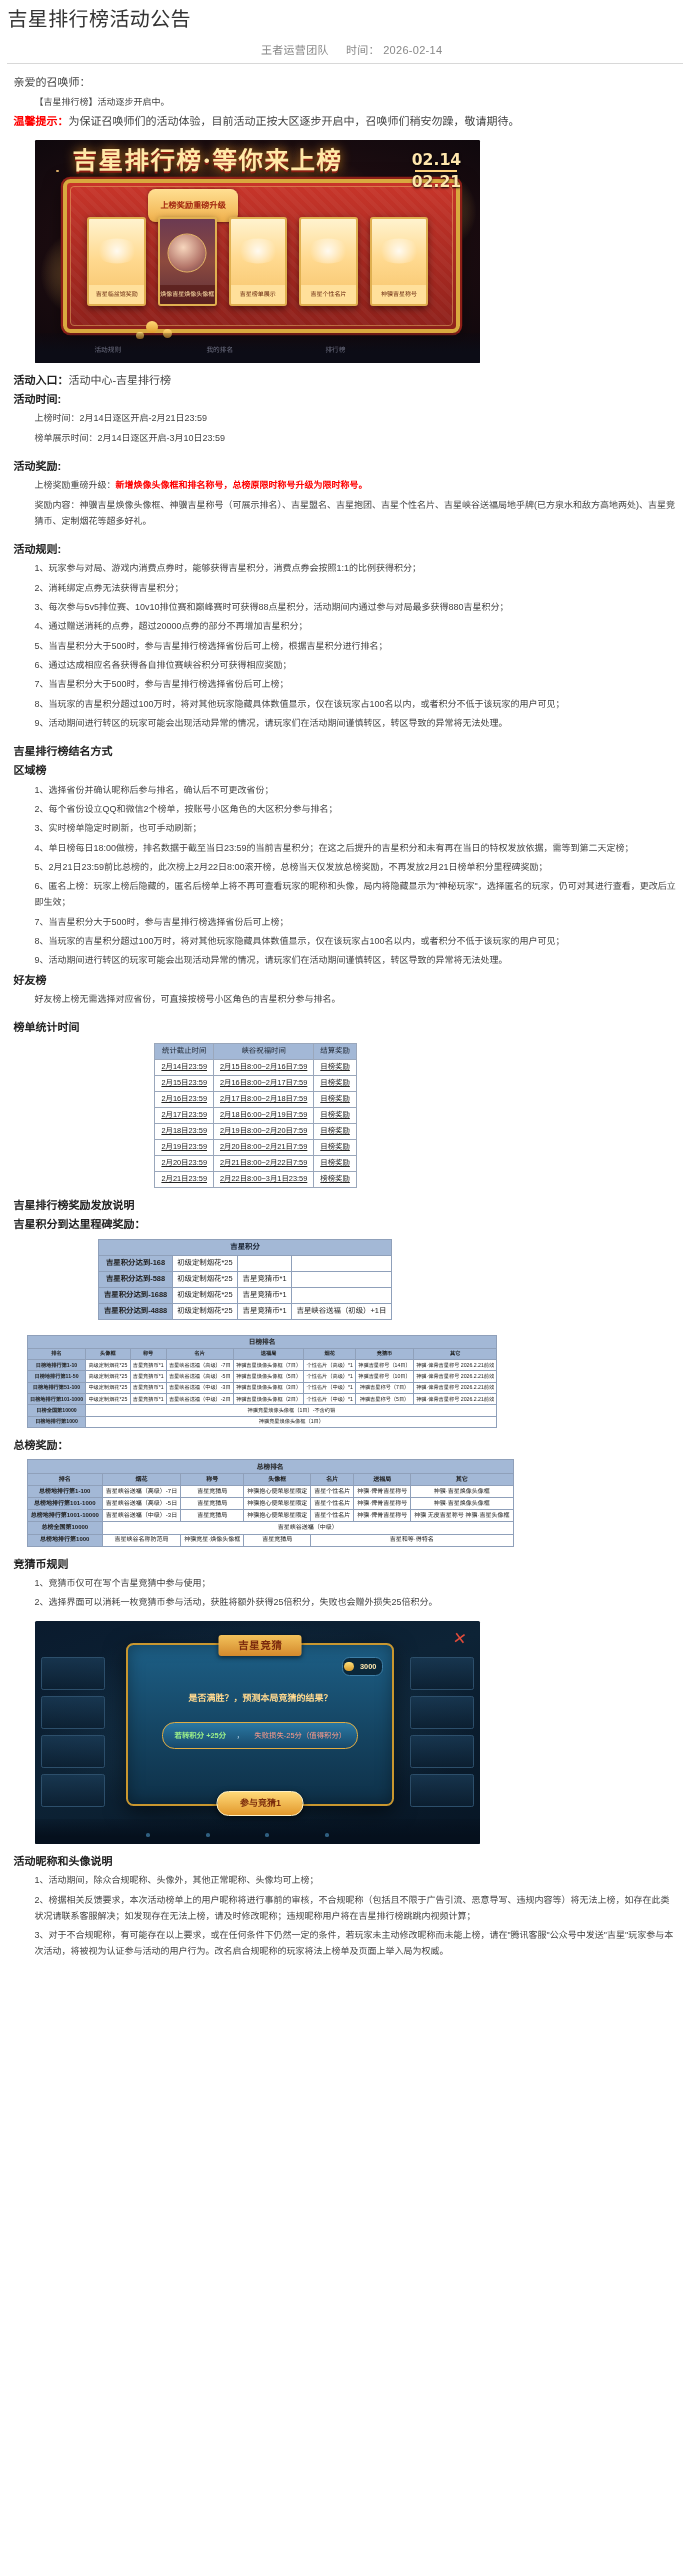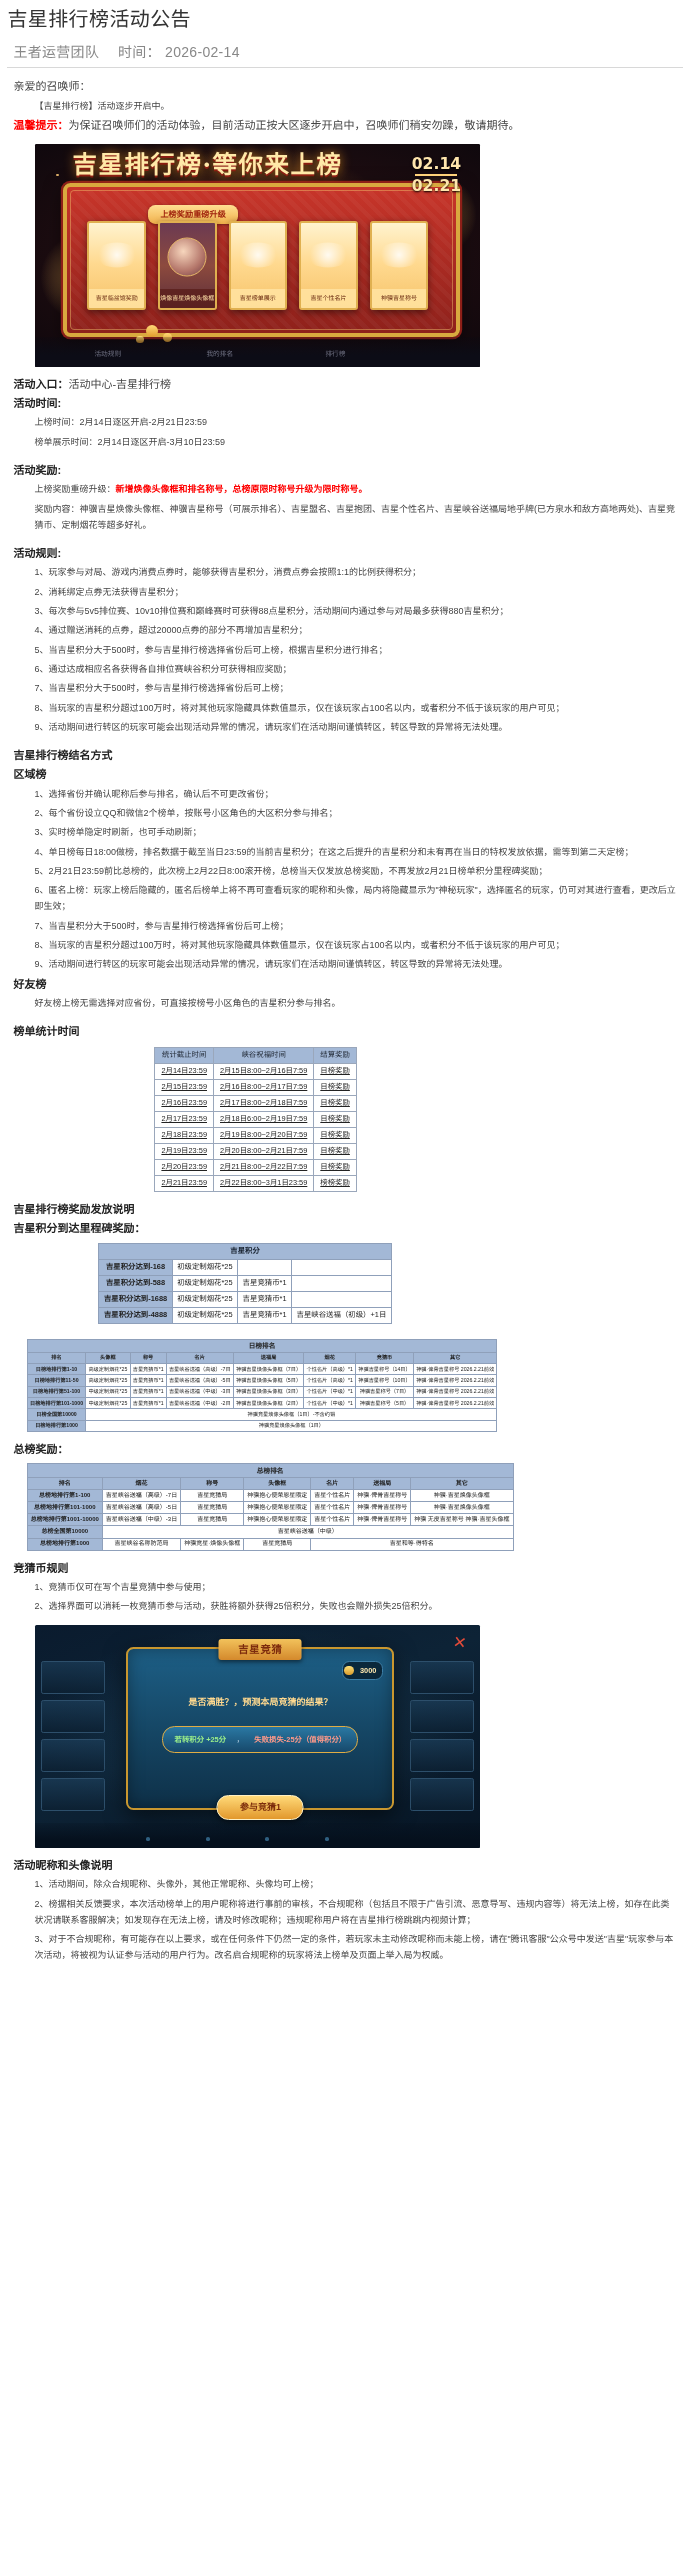--- a/index.html
+++ b/index.html
@@ -16,24 +16,25 @@
   
   .doc-title{
     font-size:20px;
     font-weight:400;
     color:#333;
     margin:7.4px 0 0 7.4px;
     letter-spacing:0.4px;
     line-height:1.25;
   }
   .meta-line{
-    font-size:14px;
+    font-size:11px;
     color:#888;
     margin:9px 0 6px 13.4px;
     letter-spacing:0.3px;
+    text-align:center;
   }
   .meta-line .meta-sep{display:inline-block;width:10.4px;}
   .hr{
     height:0.7px;
     background:#d8d8d8;
     margin:0 7.4px 0 7.4px;
     border:0;
   }
 
   
@@ -81,22 +82,22 @@
     position:absolute;left:37px;top:13.4px;width:282px;height:39px;z-index:6;
     font-size:24.5px;font-weight:bold;color:#ffe9a8;
     font-family:"DejaVu Serif","Liberation Serif",serif;
     letter-spacing:1.5px;
     text-shadow:0 1.5px 0 #8c1d12, 0 0 10.4px rgba(255,160,40,.8), 1.5px 2.2px 3.7px rgba(0,0,0,.6);
     white-space:nowrap;
   }
   .bn-sub{
     position:absolute;left:113px;top:49px;z-index:7;
     background:linear-gradient(180deg,#ffdf92,#f0b04b);
-    color:#a1250f;font-size:8.2px;font-weight:bold;padding:2px 12px;border-radius:7.4px;
-    box-shadow:0 0.7px 3px rgba(0,0,0,.45);white-space:nowrap;margin-top:12px;
+    color:#a1250f;font-size:8.2px;font-weight:bold;padding:9px 12px;border-radius:7.4px;
+    box-shadow:0 0.7px 3px rgba(0,0,0,.45);white-space:nowrap;
   }
   .bn-date{
     position:absolute;right:19.3px;top:12px;z-index:7;text-align:center;
     color:#ffe6ad;font-family:"DejaVu Sans",sans-serif;
   }
   .bn-date .d{font-size:15.6px;font-weight:bold;line-height:16.3px;text-shadow:0 0.7px 2.2px #000;}
   .bn-date .line{height:1.5px;background:#ffd27a;margin:2.2px auto;width:42px;}
   .bn-cards{position:absolute;left:52px;top:77px;width:341px;height:89px;display:flex;gap:12px;z-index:8;}
   .bn-card{
     flex:1;border-radius:3px;border:2.2px solid #e0b košt;
@@ -207,21 +208,21 @@
     position:absolute;left:25px;top:46px;right:25px;text-align:center;
     color:#ffd98f;font-size:9px;font-weight:bold;
   }
   .shot-opt{
     position:absolute;left:34px;right:34px;top:77px;height:25px;
     border:1.5px solid #e0ad44;border-radius:12.6px;
     background:linear-gradient(180deg,#2a78a3,#17496b);
     display:flex;align-items:center;justify-content:center;gap:10.4px;
   }
   .shot-opt .win{color:#9cf08a;font-size:7.4px;font-weight:bold;}
-  .shot-opt .lose{color:#ff9a8a;font-size:7.4px;font-weight:bold;text-align:center;}
+  .shot-opt .lose{color:#ff9a8a;font-size:7.4px;font-weight:normal;text-align:center;}
   .shot-opt .sep{color:#cfe6f5;font-size:7.4px;}
   .shot-btn{
     position:absolute;left:50%;bottom:-12px;transform:translateX(-50%);
     background:linear-gradient(180deg,#ffd978,#e2982c);
     color:#7c2c0b;font-size:9px;font-weight:bold;padding:3.7px 22px;border-radius:12px;
     border:1.5px solid #fff0c2;white-space:nowrap;box-shadow:0 2.2px 6px rgba(0,0,0,.5);
   }
   .shot-x{
     position:absolute;right:13.4px;top:10.4px;color:#e24b3a;font-size:16.3px;font-weight:bold;
     transform:rotate(8deg);

